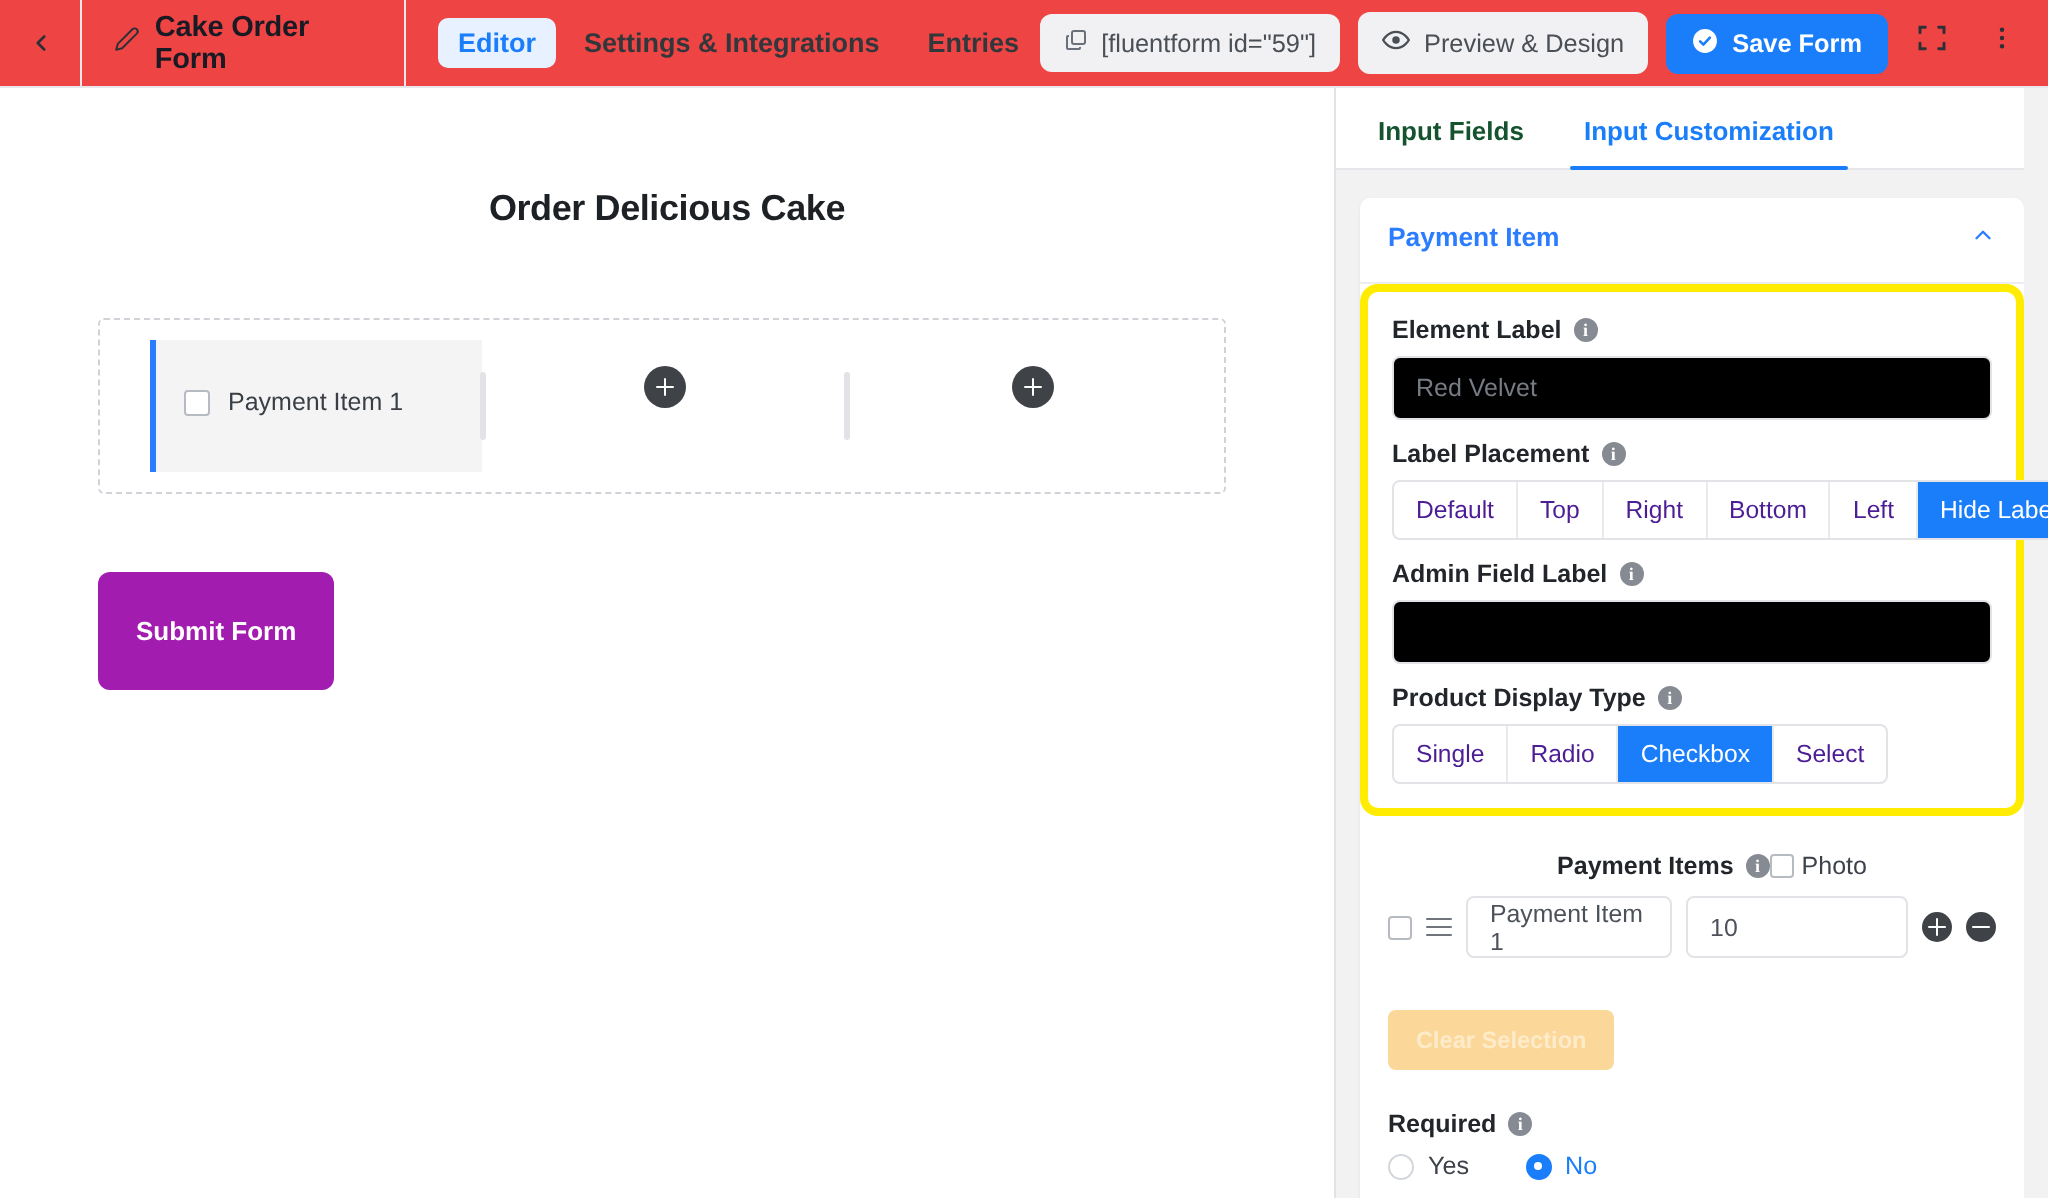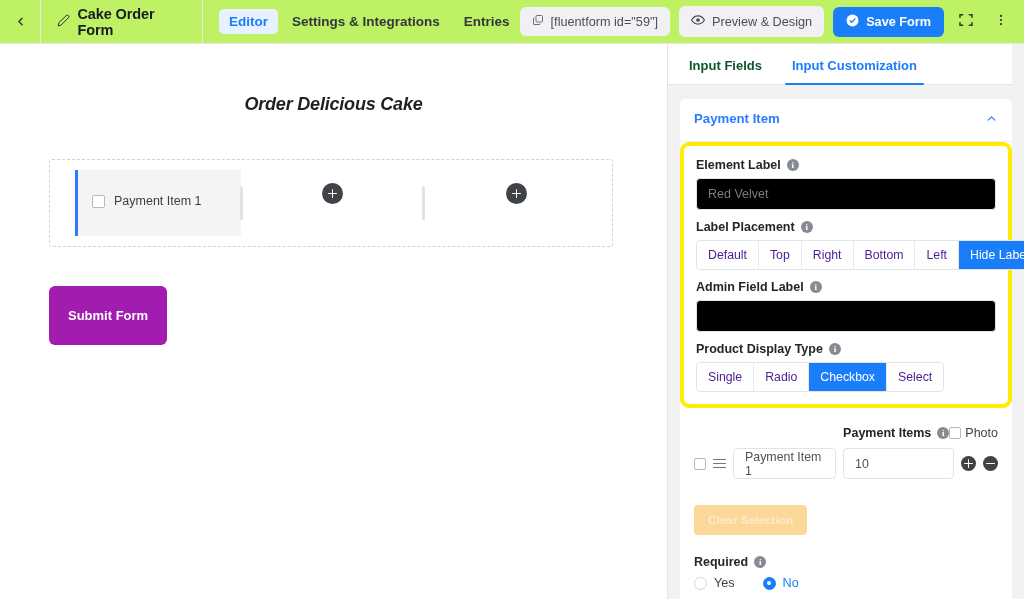--- a/index.html
+++ b/index.html
@@ -9,21 +9,21 @@
     overflow: hidden;
     background: #ffffff;
     font-family: "Liberation Sans", sans-serif;
     -webkit-font-smoothing: antialiased;
   }
 
   
   .topbar {
     position: absolute; top: 0; left: 0;
     width: 1024px; height: 44px;
-    background: #bef264;
+    background: #ef4444;
     border-bottom: 1px solid #e8e8ec;
     display: flex; align-items: center;
   }
   .back-btn {
     width: 44px; height: 43px;
     display: flex; align-items: center; justify-content: center;
     border-right: 1px solid #e8e8ec;
     cursor: pointer;
   }
   .back-btn svg { display:block; }
@@ -72,21 +72,20 @@
     position: absolute; top: 44px; left: 0;
     width: 667px; height: 555px;
     background: #ffffff;
     overflow: hidden;
   }
   .canvas-title {
     text-align: center;
     font-size: 18px; font-weight: 700; color: #1d2024;
     margin-top: 50px;
     letter-spacing: -0.2px;
-    font-style: italic;
   }
   .field-row {
     position: absolute; left: 49px; top: 115px;
     width: 564px; height: 88px;
     border: 1px dashed #cfd2d7;
     border-radius: 3px;
   }
   .field-item {
     position: absolute; left: 25px; top: 10px;
     width: 166px; height: 66px;
@@ -223,21 +222,21 @@
     font-size: 12.3px; color: #4c1d95;
     padding: 7px 11px;
     border-right: 1px solid #e9eaed;
     cursor: pointer; white-space: nowrap;
   }
   .btn-group .seg:last-child { border-right: none; }
   .btn-group .seg.active { background: #1a7efb; color: #ffffff; font-weight: 500; }
 
   
   .row-between {
-    display: flex; align-items: center; justify-content: flex-end;
+    display: flex; align-items: center; justify-content: center;
     margin: 12px 0 8px 0;
     padding-left: 20px;
   }
   .photo-toggle {
     display: flex; align-items: center; gap: 4px;
     font-size: 12.5px; color: #3d424a; cursor: pointer;
   }
   .cb-sm {
     width: 12px; height: 12px; border: 1.2px solid #b6bbc2;
     border-radius: 2px; background: #ffffff; flex: 0 0 auto;

